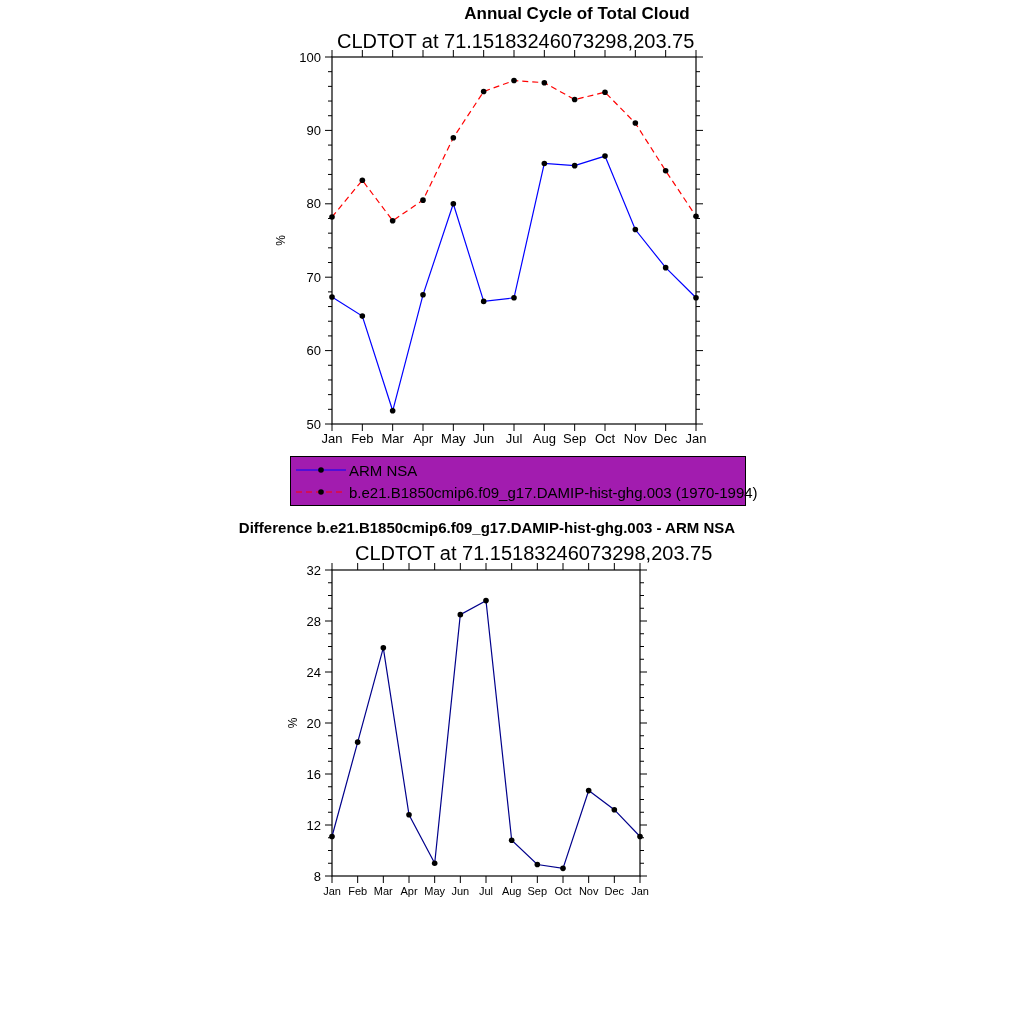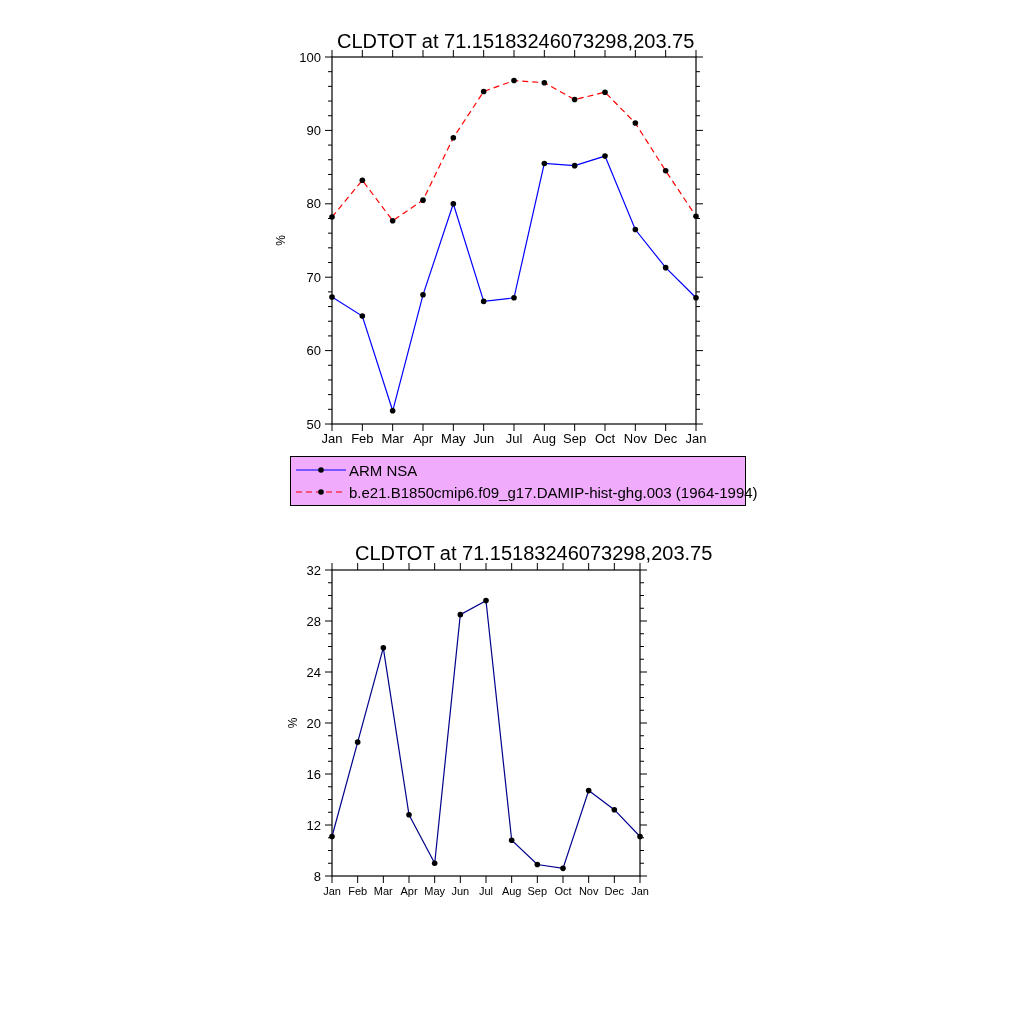--- a/index.html
+++ b/index.html
@@ -14,21 +14,21 @@
   #charts-canvas{position:absolute;left:0;top:0;}
   #charts-canvas text{font-family:"Liberation Sans", sans-serif;fill:#000;}
   .chart-title{position:absolute;font-weight:bold;white-space:nowrap;}
   .t1{left:577px;top:4px;transform:translateX(-50%);font-size:17px;}
   .t2{left:487px;top:519px;transform:translateX(-50%);font-size:15px;}
   .chart-subtitle{position:absolute;font-size:20px;white-space:nowrap;}
   .s1{left:337px;top:30px;}
   .s2{left:355px;top:542px;}
   .legend{
     position:absolute;left:290px;top:456px;width:456px;height:50px;
-    border:1px solid #000;box-sizing:border-box;background:#f0abfc;
+    border:1px solid #000;box-sizing:border-box;background:#a21caf;
     display:flex;flex-direction:column;justify-content:center;
   }
   .legend-row{display:flex;align-items:center;height:22px;}
   .legend-swatch{margin-left:4px;flex:0 0 auto;}
   .legend-label{font-size:15px;margin-left:2px;white-space:nowrap;}
 </style>
 </head>
 <body>
 
 <div class="page">
@@ -268,36 +268,38 @@
       <circle cx="460.33333333333337" cy="614.625" r="2.8" fill="#000000"></circle>
       <circle cx="486" cy="600.5999999999999" r="2.8" fill="#000000"></circle>
       <circle cx="511.66666666666663" cy="840.3" r="2.8" fill="#000000"></circle>
       <circle cx="537.3333333333334" cy="864.525" r="2.8" fill="#000000"></circle>
       <circle cx="563" cy="868.35" r="2.8" fill="#000000"></circle>
       <circle cx="588.6666666666667" cy="790.575" r="2.8" fill="#000000"></circle>
       <circle cx="614.3333333333333" cy="809.7" r="2.8" fill="#000000"></circle>
       <circle cx="640" cy="836.475" r="2.8" fill="#000000"></circle>
     </svg>
 
+  <div class="chart-title t1">Annual Cycle of Total Cloud</div>
 
   <div class="chart-subtitle s1">CLDTOT at 71.15183246073298,203.75</div>
 
   <div class="legend">
     <div class="legend-row">
       <svg class="legend-swatch" width="52" height="16">
           <line x1="1" y1="8" x2="51" y2="8" stroke="#0000ff" stroke-width="1.2" stroke-dasharray="none"></line>
           <circle cx="26" cy="8" r="2.8" fill="#000000"></circle>
         </svg>
       <span class="legend-label">ARM NSA</span>
     </div>
     <div class="legend-row">
       <svg class="legend-swatch" width="52" height="16">
           <line x1="1" y1="8" x2="51" y2="8" stroke="#ff0000" stroke-width="1.2" stroke-dasharray="6,4"></line>
           <circle cx="26" cy="8" r="2.8" fill="#000000"></circle>
         </svg>
-      <span class="legend-label">b.e21.B1850cmip6.f09_g17.DAMIP-hist-ghg.003 (1964-1994)</span>
+      <span class="legend-label">b.e21.B1850cmip6.f09_g17.DAMIP-hist-ghg.003 (1970-1994)</span>
     </div>
   </div>
 
+  <div class="chart-title t2">Difference b.e21.B1850cmip6.f09_g17.DAMIP-hist-ghg.003 - ARM NSA</div>
 
   <div class="chart-subtitle s2">CLDTOT at 71.15183246073298,203.75</div>
 
 </div>
 
 </body></html>

